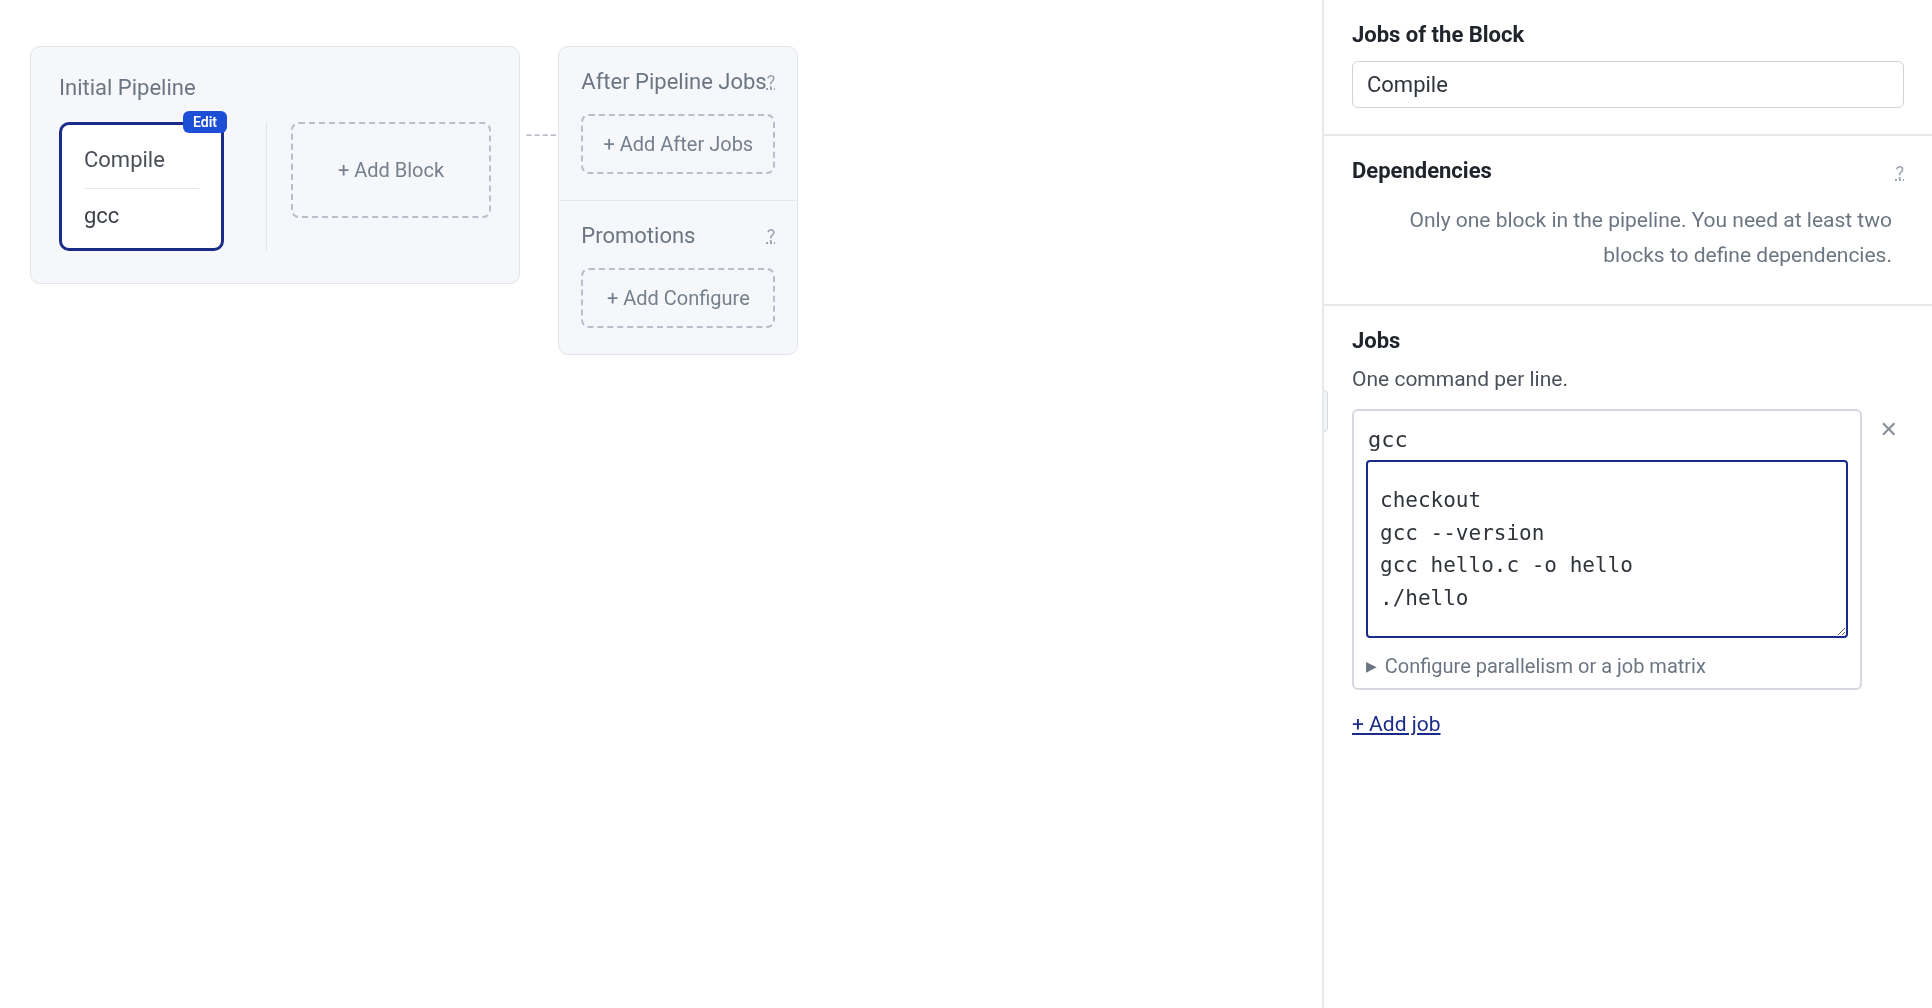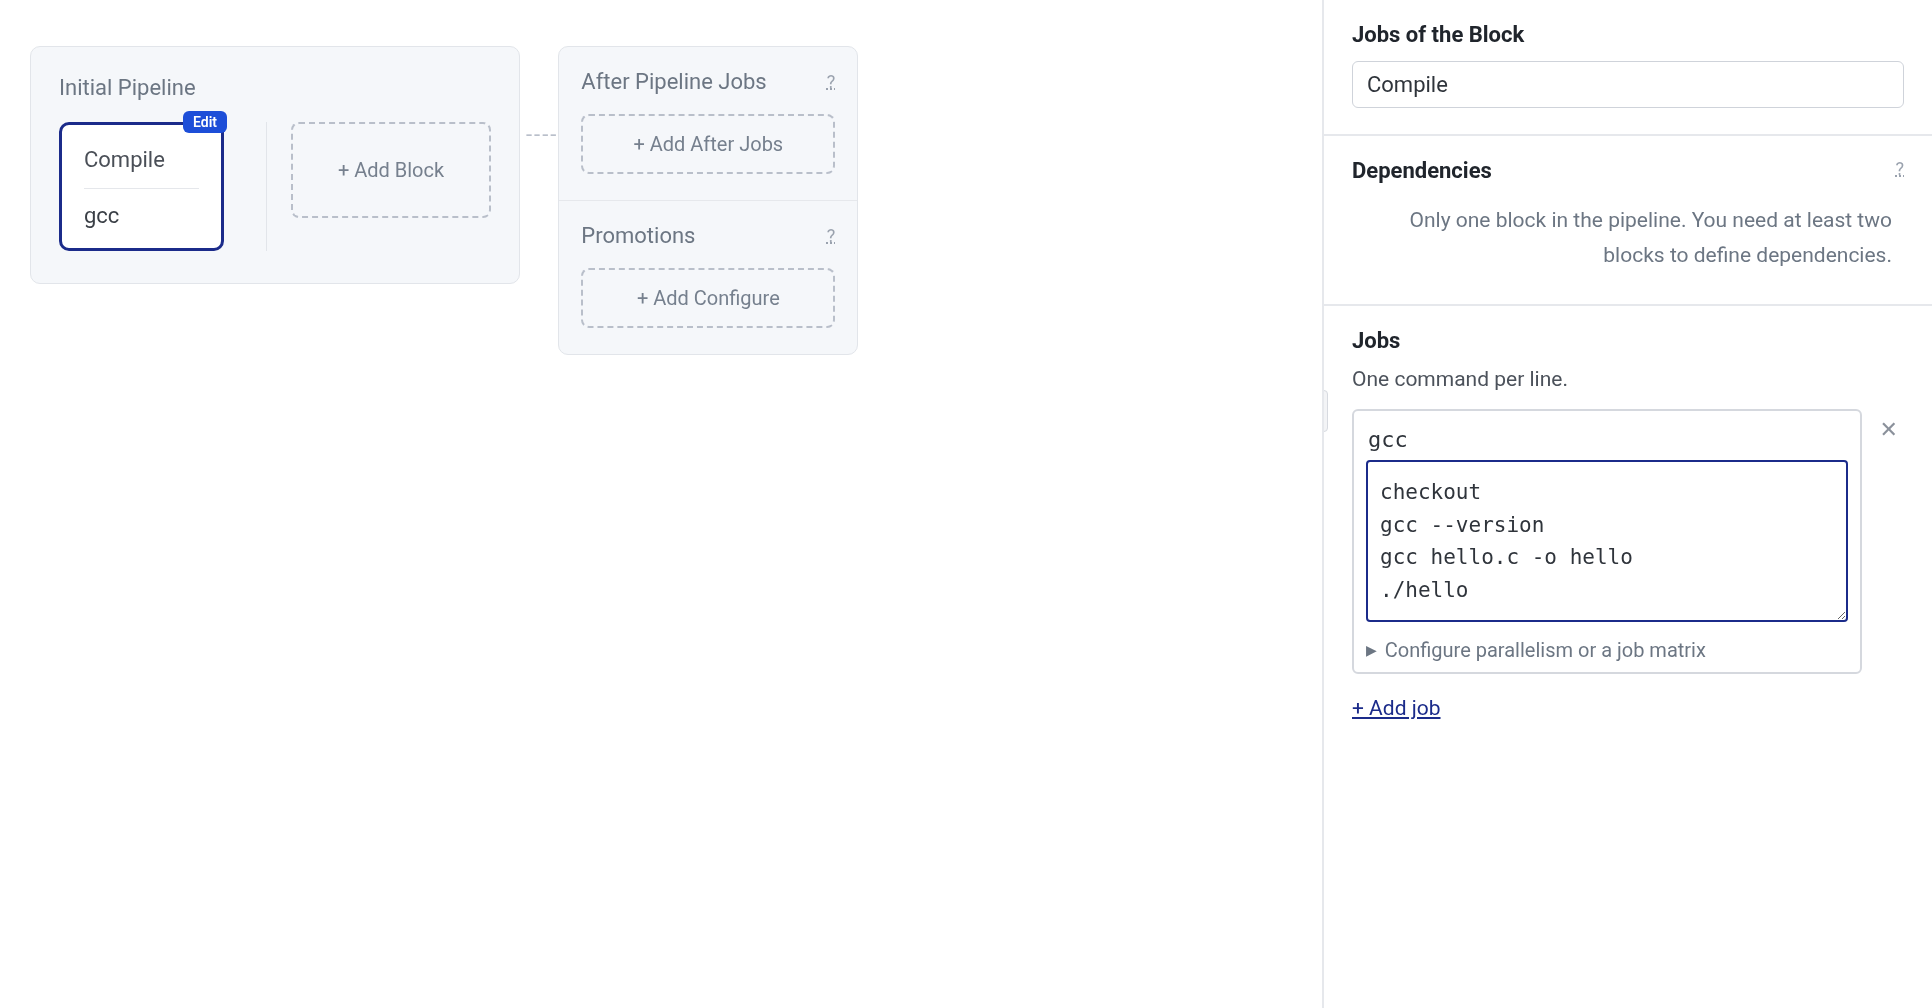--- a/index.html
+++ b/index.html
@@ -118,21 +118,21 @@
       margin-top: 76px;
       margin-left: 6px;
       margin-right: 0px;
     }
 
     
     .side-panel {
       background: #f5f7fa;
       border: 1px solid #e2e5ea;
       border-radius: 10px;
-      width: 300px;
+      width: 240px;
       margin-left: 0;
     }
     .side-section {
       padding: 22px 22px 26px 22px;
     }
     .side-section + .side-section {
       border-top: 1px solid #e6e8ec;
     }
     .side-section-header {
       display: flex;
@@ -182,21 +182,21 @@
     }
     .insp-label {
       font-size: 22px;
       font-weight: 700;
       color: #20252c;
       margin-bottom: 14px;
     }
     .insp-header-row {
       display: flex;
       justify-content: space-between;
-      align-items: flex-start;
+      align-items: flex-end;
       margin-bottom: 14px;
     }
     .text-input {
       width: 100%;
       border: 1px solid #cfd3da;
       border-radius: 6px;
       padding: 10px 14px;
       font-size: 22px;
       color: #2f343b;
       background: #fff;
@@ -238,21 +238,21 @@
       outline: none;
     }
     .job-cmds {
       width: 100%;
       border: 2px solid #1b2b8a;
       border-radius: 4px;
       font-family: ui-monospace, SFMono-Regular, Menlo, Consolas, monospace;
       font-size: 21px;
       line-height: 1.55;
       color: #2f343b;
-      padding: 14px 12px;
+      padding: 22px 12px;
       resize: vertical;
       outline: none;
       min-height: 150px;
     }
     .job-remove {
       color: #8b919b;
       font-size: 22px;
       cursor: pointer;
       padding: 10px 6px;
       line-height: 1;

